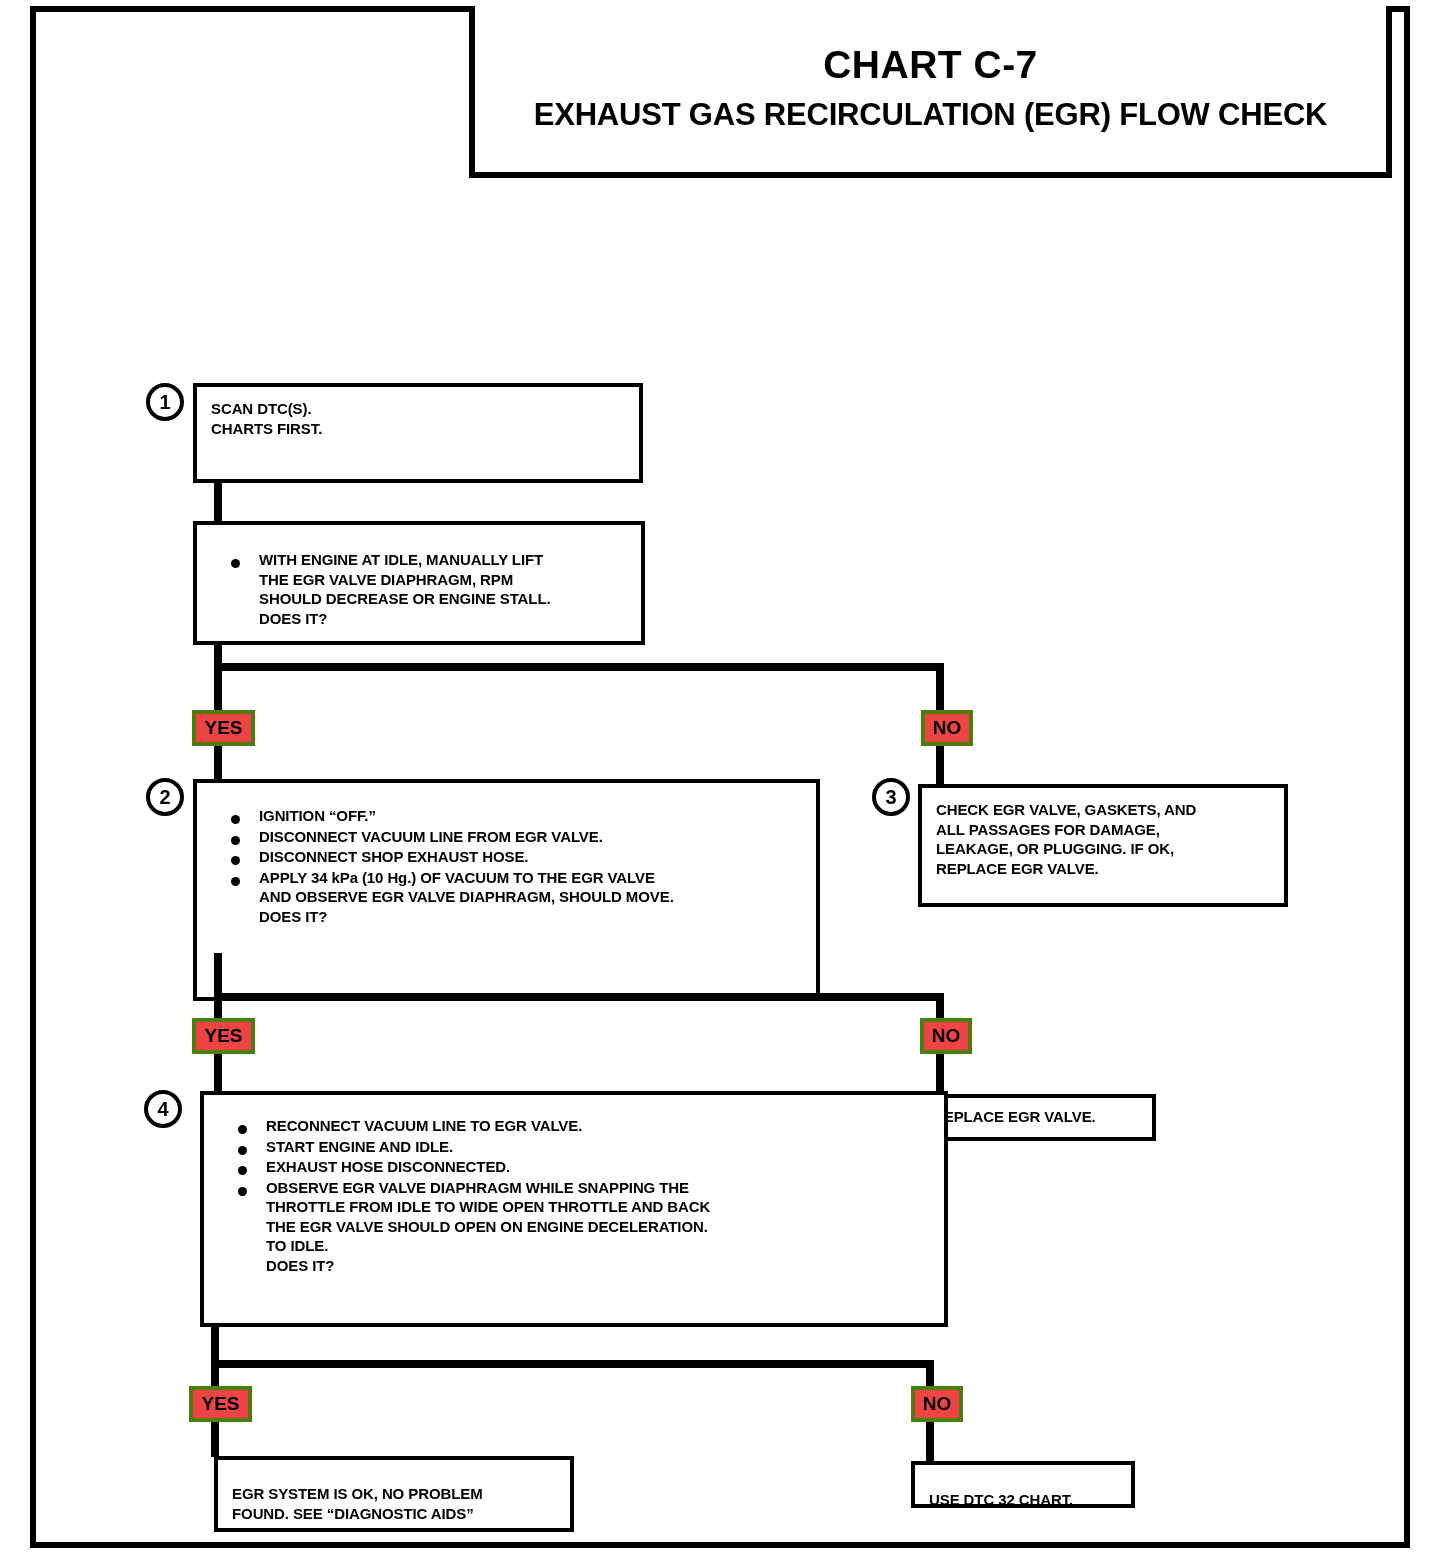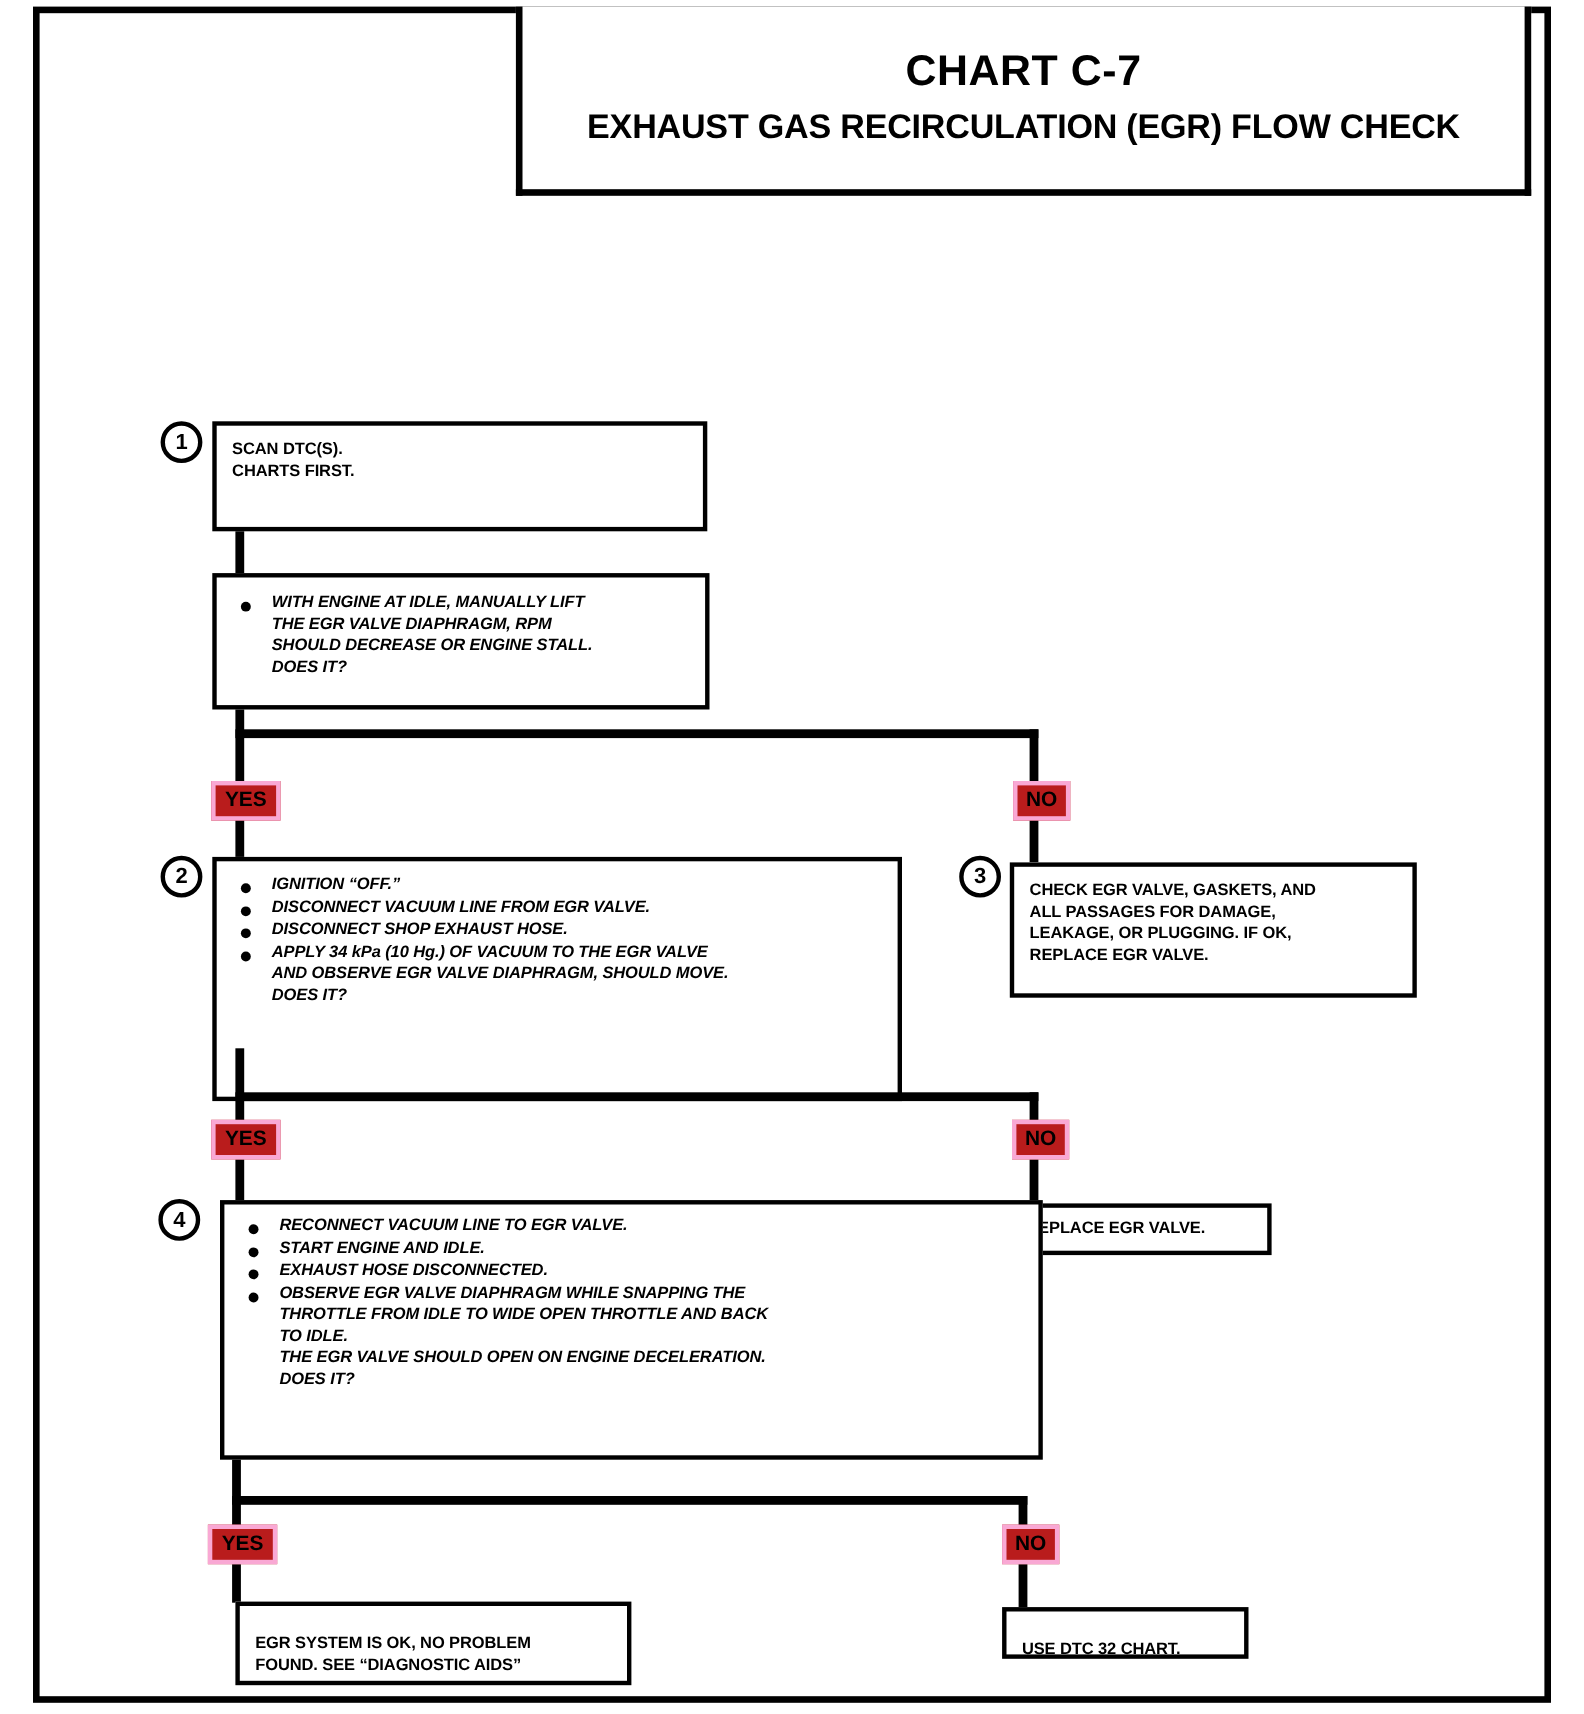--- a/index.html
+++ b/index.html
@@ -77,23 +77,22 @@
     padding: 9px 12px;
   }
   .box.tight { padding: 12px 14px; }
 
   
   .line { white-space: nowrap; }
 
   
   ul.bullets {
     list-style: none;
-    margin: 0;
+    margin: 12px;
     padding: 0;
-    font-style: italic;
   }
   ul.bullets > li {
     position: relative;
     padding-left: 38px;
     margin: 0 0 1px 0;
   }
   ul.bullets > li::before {
     content: "";
     position: absolute;
     left: 10px;
@@ -119,23 +118,23 @@
     font-weight: bold;
     display: flex;
     align-items: center;
     justify-content: center;
     z-index: 5;
   }
 
   
   .tag {
     position: absolute;
-    border: 4px solid #f9a8d4;
-    box-sizing: border-box;
-    background: #b91c1c;
+    border: 4px solid #4d7c0f;
+    box-sizing: border-box;
+    background: #ef4444;
     color: #000;
     font-weight: bold;
     font-size: 19px;
     display: flex;
     align-items: center;
     justify-content: center;
     z-index: 4;
   }
 
   
@@ -245,22 +244,22 @@
       </li>
       <li>
         <span class="sub">START ENGINE AND IDLE.</span>
       </li>
       <li>
         <span class="sub">EXHAUST HOSE DISCONNECTED.</span>
       </li>
       <li>
         <span class="sub">OBSERVE EGR VALVE DIAPHRAGM WHILE SNAPPING THE</span>
         <span class="sub">THROTTLE FROM IDLE TO WIDE OPEN THROTTLE AND BACK</span>
+        <span class="sub">THE EGR VALVE SHOULD OPEN ON ENGINE DECELERATION.</span>
         <span class="sub">TO IDLE.</span>
-        <span class="sub">THE EGR VALVE SHOULD OPEN ON ENGINE DECELERATION.</span>
         <span class="sub">DOES IT?</span>
       </li>
     </ul>
   </div>
 
   <div class="vline" style="left:211px; top:1327px; height:69px;"></div>
   <div class="hline" style="left:211px; top:1360px; width:723px;"></div>
   <div class="vline" style="left:926px; top:1360px; height:36px;"></div>
 
   <div class="tag" style="left:189px; top:1386px; width:63px; height:36px;">YES</div>

